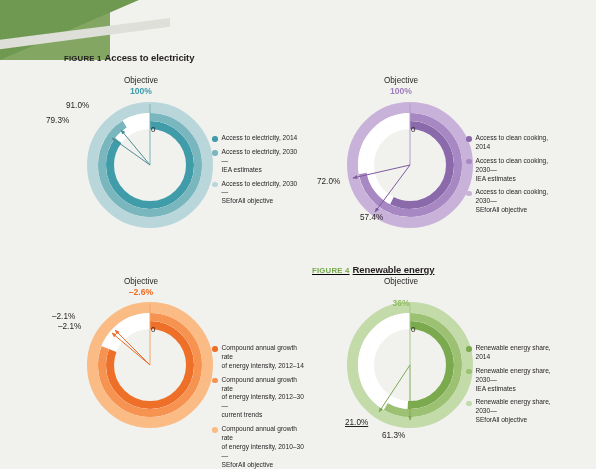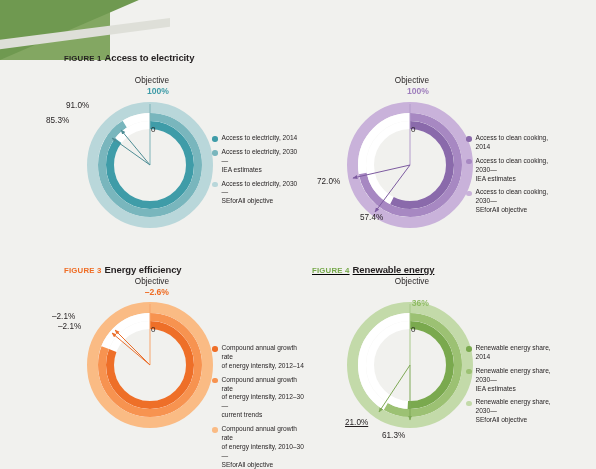--- a/index.html
+++ b/index.html
@@ -50,21 +50,21 @@
     letter-spacing: 0.2px;
     margin-right: 3px;
   }
 
   .chart-area { position: relative; }
 
   svg.gauge { display:block; }
 
   .objective-label {
     position: absolute;
-    text-align: right;
+    text-align: center;
     font-size: 8.2px;
     color: #231f20;
     white-space: nowrap;
     line-height: 1.25;
   }
   .objective-val { font-weight: bold; font-size: 8.6px; display:block; }
 
   .zero-label {
     position:absolute;
     font-size: 8px;
@@ -137,21 +137,21 @@
       <line x1="65" y1="65" x2="27.0" y2="38.0" stroke="#4e8d95" stroke-width="1" marker-end="url(#ah1)"></line>
     </svg>
   </div>
 
   <div class="objective-label" style="left:113px; top:76px; width:56px;">
     <span>Objective</span>
     <span class="objective-val" style="color:#3f9ca8;">100%</span>
   </div>
   <div class="zero-label" style="left:151px; top:125px;">0</div>
   <div class="pct-label" style="left:58px; top:101px;">91.0%</div>
-  <div class="pct-label" style="left:38px; top:116px;">85.3%</div>
+  <div class="pct-label" style="left:38px; top:116px;">79.3%</div>
 
   <div class="legend" style="left:212px; top:134px; width:86px;">
     <div class="legend-row">
       <span class="legend-dot" style="background:#3f9ca8;"></span>
       <span class="legend-text">Access to electricity, 2014</span>
     </div>
     <div class="legend-row">
       <span class="legend-dot" style="background:#79b6bd;"></span>
       <span class="legend-text">Access to electricity, 2030—
 IEA estimates</span>
@@ -200,25 +200,20 @@
       <span class="legend-text">Access to clean cooking, 2030—
 IEA estimates</span>
     </div>
     <div class="legend-row">
       <span class="legend-dot" style="background:#c9b2da;"></span>
       <span class="legend-text">Access to clean cooking, 2030—
 SEforAll objective</span>
     </div>
   </div>
 
-  <div class="fig" style="left:64px; top:264px;">
-    <div class="fig-title">
-      <span class="fig-num" style="color:#ef6c23;">FIGURE 3</span><span>Energy efficiency</span>
-    </div>
-  </div>
 
   <div class="chart-area" style="position:absolute; left:85px; top:300px;">
     <svg class="gauge" width="130" height="130" viewBox="0 0 130 130">
       <circle cx="65" cy="65" r="57.5" fill="none" stroke="#fabb84" stroke-width="11"></circle>
       <circle cx="65" cy="65" r="48" fill="none" stroke="#ffffff" stroke-width="8"></circle>
       <circle cx="65" cy="65" r="48" fill="none" stroke="#f79350" stroke-width="8" stroke-dasharray="243.6 301.6" transform="rotate(-90 65 65)"></circle>
       <circle cx="65" cy="65" r="40" fill="none" stroke="#ffffff" stroke-width="8"></circle>
       <circle cx="65" cy="65" r="40" fill="none" stroke="#ee6f28" stroke-width="8" stroke-dasharray="203.0 251.3" transform="rotate(-90 65 65)"></circle>
       <defs>
         <marker id="ah3" markerWidth="5" markerHeight="5" refX="4.4" refY="2" orient="auto">

